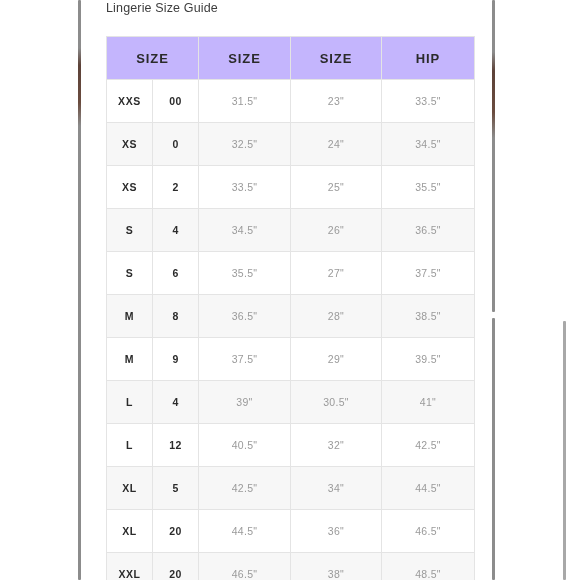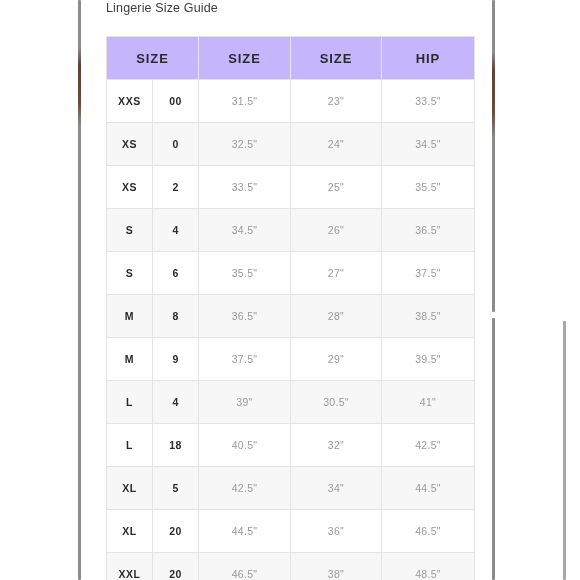--- a/index.html
+++ b/index.html
@@ -191,21 +191,21 @@
         </tr>
         <tr class="shaded">
           <td class="cell-size">L</td>
           <td class="cell-num">4</td>
           <td class="cell-meas">39"</td>
           <td class="cell-meas">30.5"</td>
           <td class="cell-meas">41"</td>
         </tr>
         <tr class="plain">
           <td class="cell-size">L</td>
-          <td class="cell-num">18</td>
+          <td class="cell-num">12</td>
           <td class="cell-meas">40.5"</td>
           <td class="cell-meas">32"</td>
           <td class="cell-meas">42.5"</td>
         </tr>
         <tr class="shaded">
           <td class="cell-size">XL</td>
           <td class="cell-num">5</td>
           <td class="cell-meas">42.5"</td>
           <td class="cell-meas">34"</td>
           <td class="cell-meas">44.5"</td>

